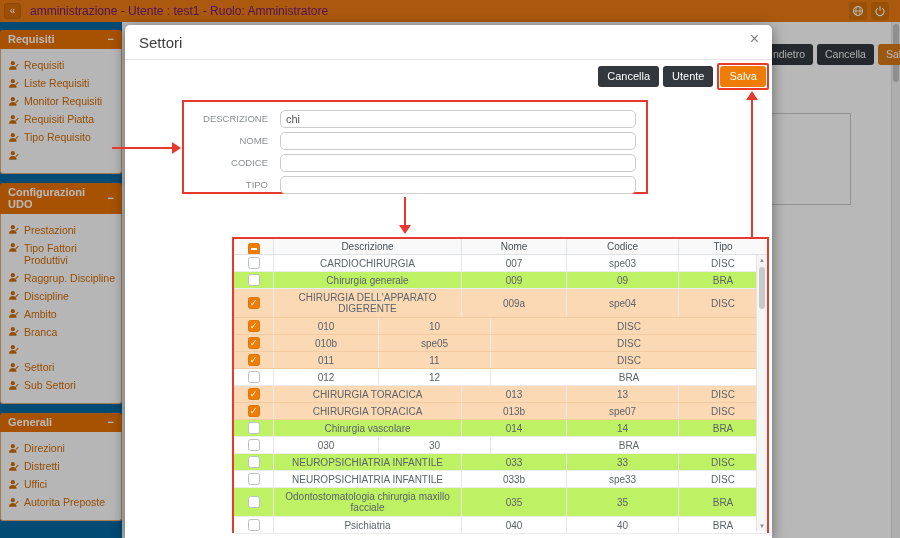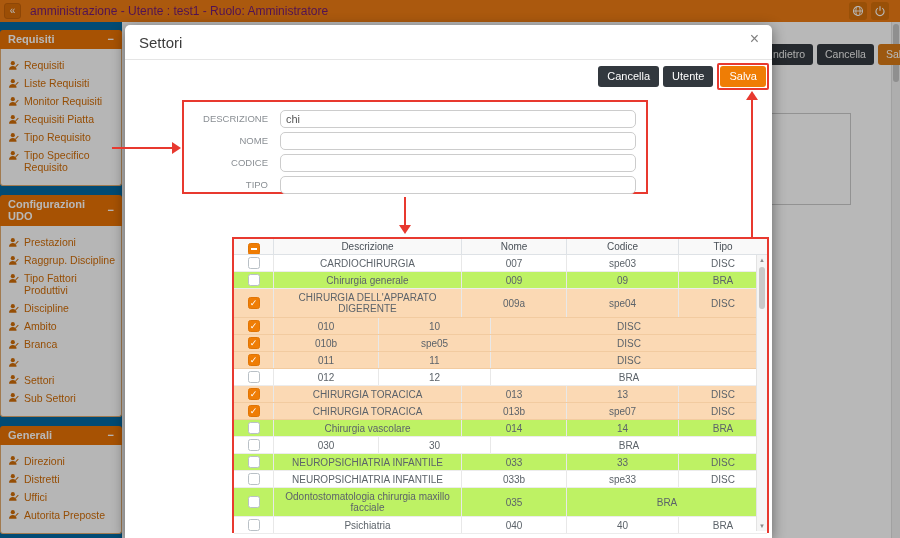--- a/index.html
+++ b/index.html
@@ -205,21 +205,20 @@
     </svg>
     <span class="item-label">Tipo Requisito</span>
   </div>
 
   <div class="side-item">
     <svg width="11" height="11" viewBox="0 0 16 16">
       <circle cx="7" cy="4.6" r="3" fill="#cf6c08"></circle>
       <path d="M1.5 14c0-3.2 2.5-5.2 5.5-5.2s5.5 2 5.5 5.2z" fill="#cf6c08"></path>
       <path d="M10.5 9.5 L14.5 5.5 L15.5 6.5 L11.5 10.5 Z" fill="#cf6c08"></path>
     </svg>
-    <span class="item-label">Tipo Specifico Requisito</span>
   </div>
 </div>
   </div>
 
   <div class="side-section">
     <div class="sec-header">
       <span class="sec-label">Configurazioni UDO</span>
       <span class="sec-collapse">−</span>
     </div>
     <div class="sec-body">
@@ -231,30 +230,30 @@
     </svg>
     <span class="item-label">Prestazioni</span>
   </div>
 
   <div class="side-item">
     <svg width="11" height="11" viewBox="0 0 16 16">
       <circle cx="7" cy="4.6" r="3" fill="#cf6c08"></circle>
       <path d="M1.5 14c0-3.2 2.5-5.2 5.5-5.2s5.5 2 5.5 5.2z" fill="#cf6c08"></path>
       <path d="M10.5 9.5 L14.5 5.5 L15.5 6.5 L11.5 10.5 Z" fill="#cf6c08"></path>
     </svg>
+    <span class="item-label">Tipo Fattori Produttivi</span>
+  </div>
+
+  <div class="side-item">
+    <svg width="11" height="11" viewBox="0 0 16 16">
+      <circle cx="7" cy="4.6" r="3" fill="#cf6c08"></circle>
+      <path d="M1.5 14c0-3.2 2.5-5.2 5.5-5.2s5.5 2 5.5 5.2z" fill="#cf6c08"></path>
+      <path d="M10.5 9.5 L14.5 5.5 L15.5 6.5 L11.5 10.5 Z" fill="#cf6c08"></path>
+    </svg>
     <span class="item-label">Raggrup. Discipline</span>
-  </div>
-
-  <div class="side-item">
-    <svg width="11" height="11" viewBox="0 0 16 16">
-      <circle cx="7" cy="4.6" r="3" fill="#cf6c08"></circle>
-      <path d="M1.5 14c0-3.2 2.5-5.2 5.5-5.2s5.5 2 5.5 5.2z" fill="#cf6c08"></path>
-      <path d="M10.5 9.5 L14.5 5.5 L15.5 6.5 L11.5 10.5 Z" fill="#cf6c08"></path>
-    </svg>
-    <span class="item-label">Tipo Fattori Produttivi</span>
   </div>
 
   <div class="side-item">
     <svg width="11" height="11" viewBox="0 0 16 16">
       <circle cx="7" cy="4.6" r="3" fill="#cf6c08"></circle>
       <path d="M1.5 14c0-3.2 2.5-5.2 5.5-5.2s5.5 2 5.5 5.2z" fill="#cf6c08"></path>
       <path d="M10.5 9.5 L14.5 5.5 L15.5 6.5 L11.5 10.5 Z" fill="#cf6c08"></path>
     </svg>
     <span class="item-label">Discipline</span>
   </div>
@@ -532,20 +531,21 @@
     <div class="td c-cod">spe33</div>
     <div class="td c-tipo">DISC</div>
   </div>
 
   <div class="trow alt tall">
     <div class="td c-check">
       <span class="cb"></span>
     </div>
     <div class="td c-desc">Odontostomatologia chirurgia maxillo facciale</div>
     <div class="td c-nome">035</div>
+    <div class="td c-cod">35</div>
     <div class="td c-tipo">BRA</div>
   </div>
 
   <div class="trow">
     <div class="td c-check">
       <span class="cb"></span>
     </div>
     <div class="td c-desc">Psichiatria</div>
     <div class="td c-nome">040</div>
     <div class="td c-cod">40</div>

